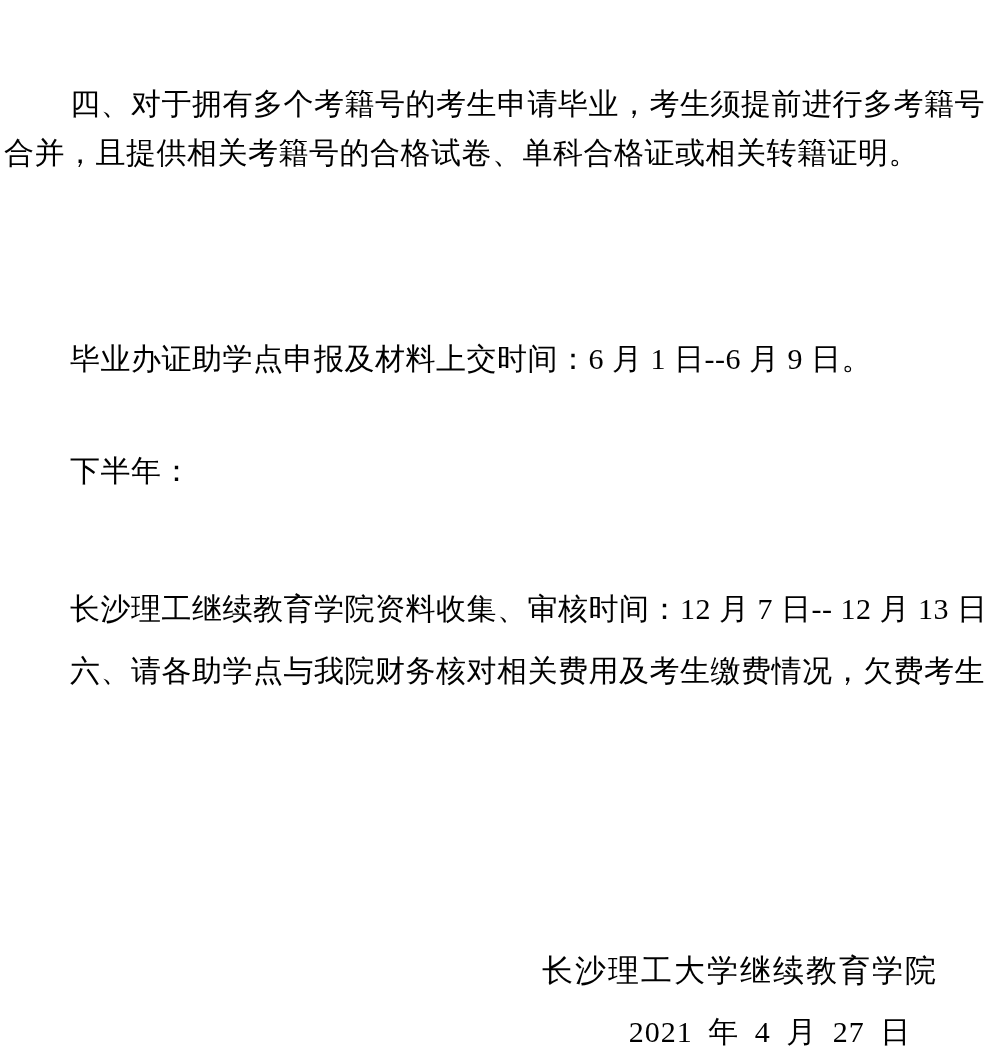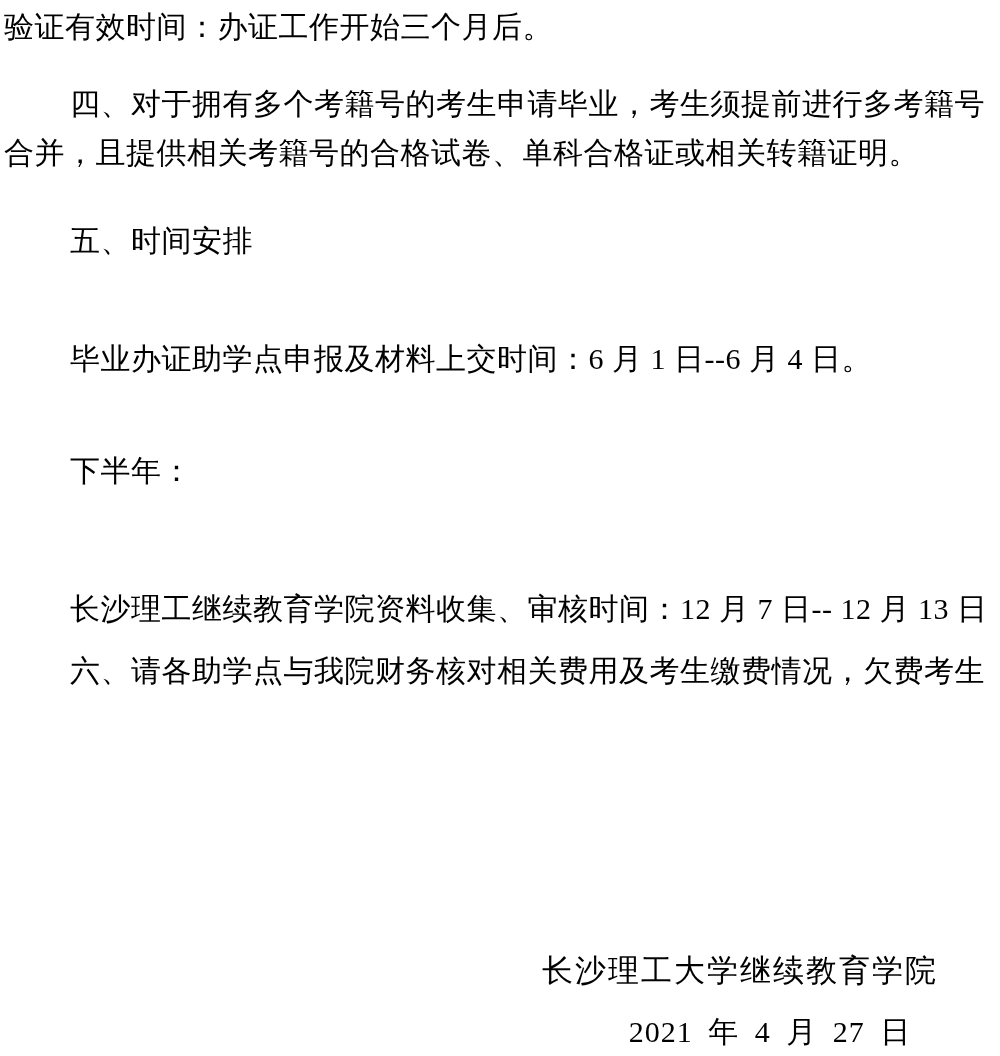--- a/index.html
+++ b/index.html
@@ -44,30 +44,28 @@
     font-size: 30px;
     letter-spacing: 1px;
     word-spacing: 7px;
   }
 </style>
 </head>
 <body>
 
 <div class="page">
 
-  <div class="line flush" style="top: 8px;">验证有效时间：办证工作开始三个月后。</div>
 
   <div class="line indented" style="top: 85px;">四、对于拥有多个考籍号的考生申请毕业，考生须提前进行多考籍号</div>
 
   <div class="line flush" style="top: 134px;">合并，且提供相关考籍号的合格试卷、单科合格证或相关转籍证明。</div>
 
-  <div class="line indented" style="top: 222px;">五、时间安排</div>
 
 
-  <div class="line indented" style="top: 340px;">毕业办证助学点申报及材料上交时间：6 月 1 日--6 月 4 日。</div>
+  <div class="line indented" style="top: 340px;">毕业办证助学点申报及材料上交时间：6 月 1 日--6 月 9 日。</div>
 
 
   <div class="line indented" style="top: 440px; margin-top: 12px;">下半年：</div>
 
 
   <div class="line indented" style="top: 590px;">长沙理工继续教育学院资料收集、审核时间：12 月 7 日-- 12 月 13 日</div>
 
   <div class="line indented" style="top: 652px;">六、请各助学点与我院财务核对相关费用及考生缴费情况，欠费考生</div>
 
 

